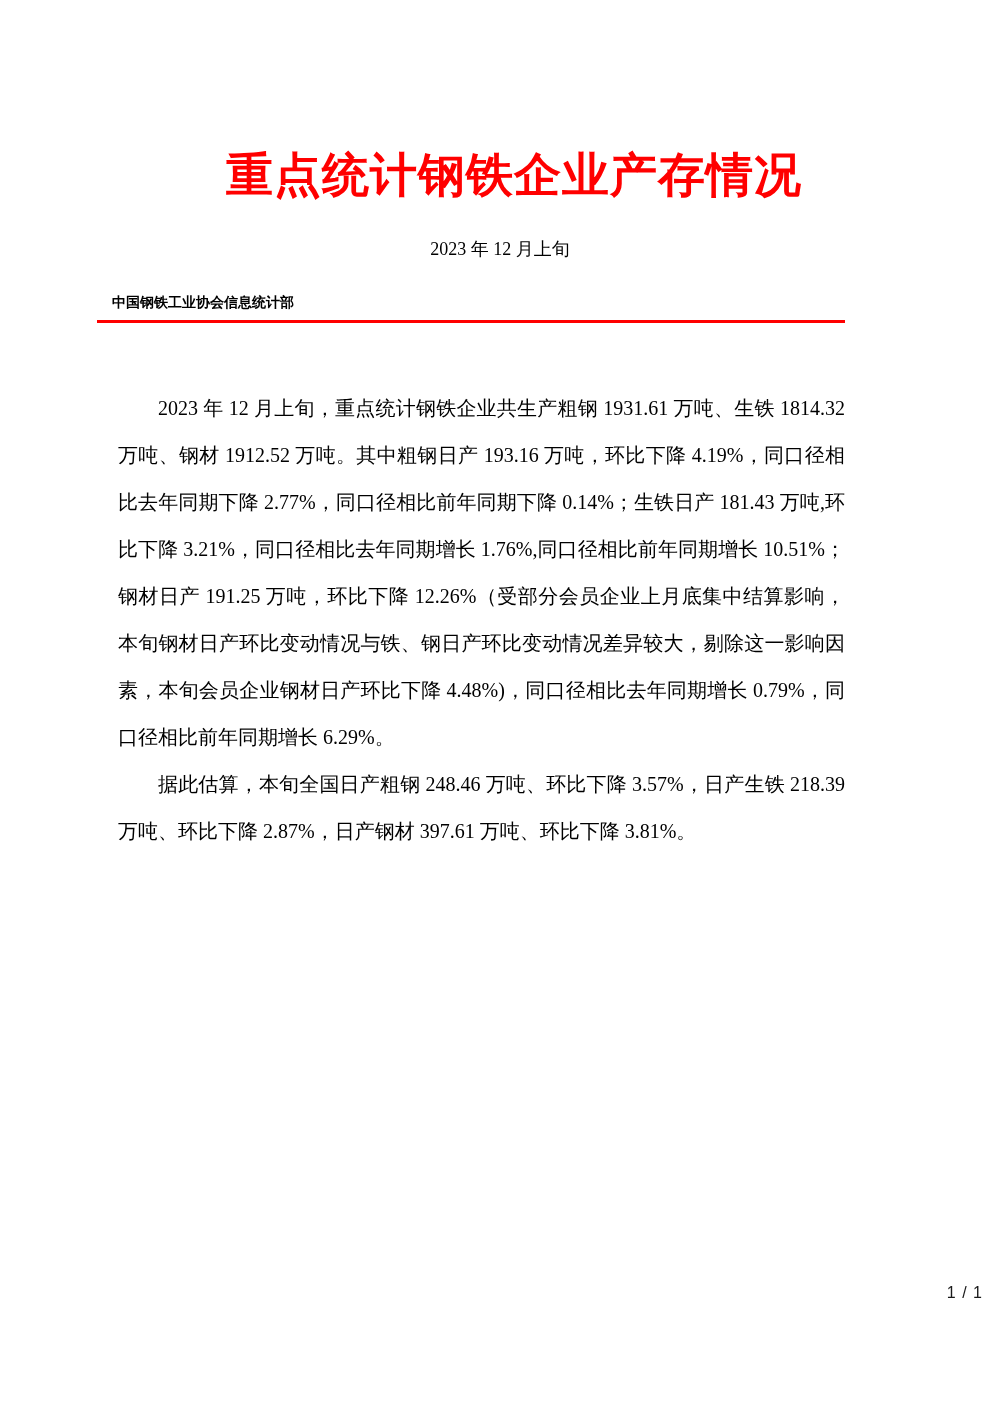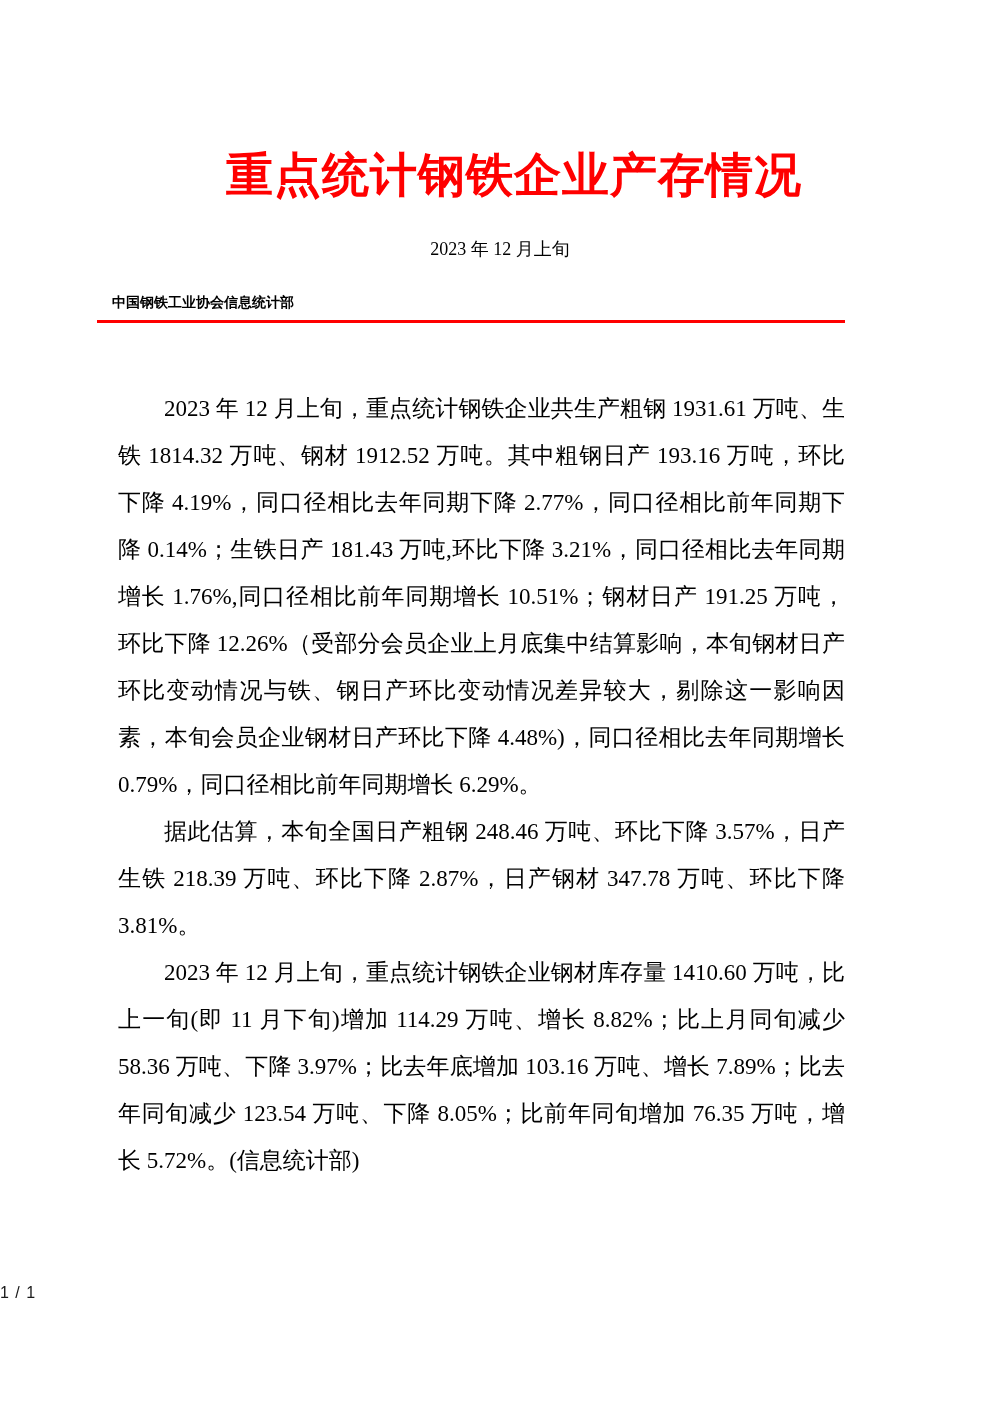--- a/index.html
+++ b/index.html
@@ -44,36 +44,36 @@
     color: #000000;
   }
   .red-rule {
     margin: 4px 0 0 97px;
     width: 748px;
     height: 3px;
     background: #ff0000;
   }
   .content {
     margin: 62px 155px 0 118px;
-    font-size: 23px;
+    font-size: 20px;
     line-height: 47px;
     text-align: justify;
     color: #000000;
   }
   .content p {
     margin: 0;
     padding: 0;
     text-indent: 2em;
   }
   .footer {
     position: absolute;
     left: 0;
-    right: 0;
+    right: 17px;
     bottom: 112px;
-    text-align: left;
+    text-align: right;
   }
   .page-num {
     font-family: "Liberation Sans", "DejaVu Sans", sans-serif;
     font-size: 16px;
     letter-spacing: 1px;
     color: #1a1a1a;
   }
 </style>
 </head>
 <body>
@@ -85,21 +85,20 @@
   <div class="doc-date">2023 年 12 月上旬</div>
 
   <div class="dept-row">
     <span class="dept">中国钢铁工业协会信息统计部</span>
   </div>
 
   <div class="red-rule"></div>
 
   <div class="content">
     <p>2023 年 12 月上旬，重点统计钢铁企业共生产粗钢 1931.61 万吨、生铁 1814.32 万吨、钢材 1912.52 万吨。其中粗钢日产 193.16 万吨，环比下降 4.19%，同口径相比去年同期下降 2.77%，同口径相比前年同期下降 0.14%；生铁日产 181.43 万吨,环比下降 3.21%，同口径相比去年同期增长 1.76%,同口径相比前年同期增长 10.51%；钢材日产 191.25 万吨，环比下降 12.26%（受部分会员企业上月底集中结算影响，本旬钢材日产环比变动情况与铁、钢日产环比变动情况差异较大，剔除这一影响因素，本旬会员企业钢材日产环比下降 4.48%)，同口径相比去年同期增长 0.79%，同口径相比前年同期增长 6.29%。</p>
-    <p>据此估算，本旬全国日产粗钢 248.46 万吨、环比下降 3.57%，日产生铁 218.39 万吨、环比下降 2.87%，日产钢材 347.78 万吨、环比下降 3.81%。</p>
-    <p>2023 年 12 月上旬，重点统计钢铁企业钢材库存量 1410.60 万吨，比上一旬(即 11 月下旬)增加 114.29 万吨、增长 8.82%；比上月同旬减少 58.36 万吨、下降 3.97%；比去年底增加 103.16 万吨、增长 7.89%；比去年同旬减少 123.54 万吨、下降 8.05%；比前年同旬增加 76.35 万吨，增长 5.72%。(信息统计部)</p>
+    <p>据此估算，本旬全国日产粗钢 248.46 万吨、环比下降 3.57%，日产生铁 218.39 万吨、环比下降 2.87%，日产钢材 397.61 万吨、环比下降 3.81%。</p>
   </div>
 
   <div class="footer">
     <span class="page-num">1 / 1</span>
   </div>
 
 </div>
 
 </body></html>

